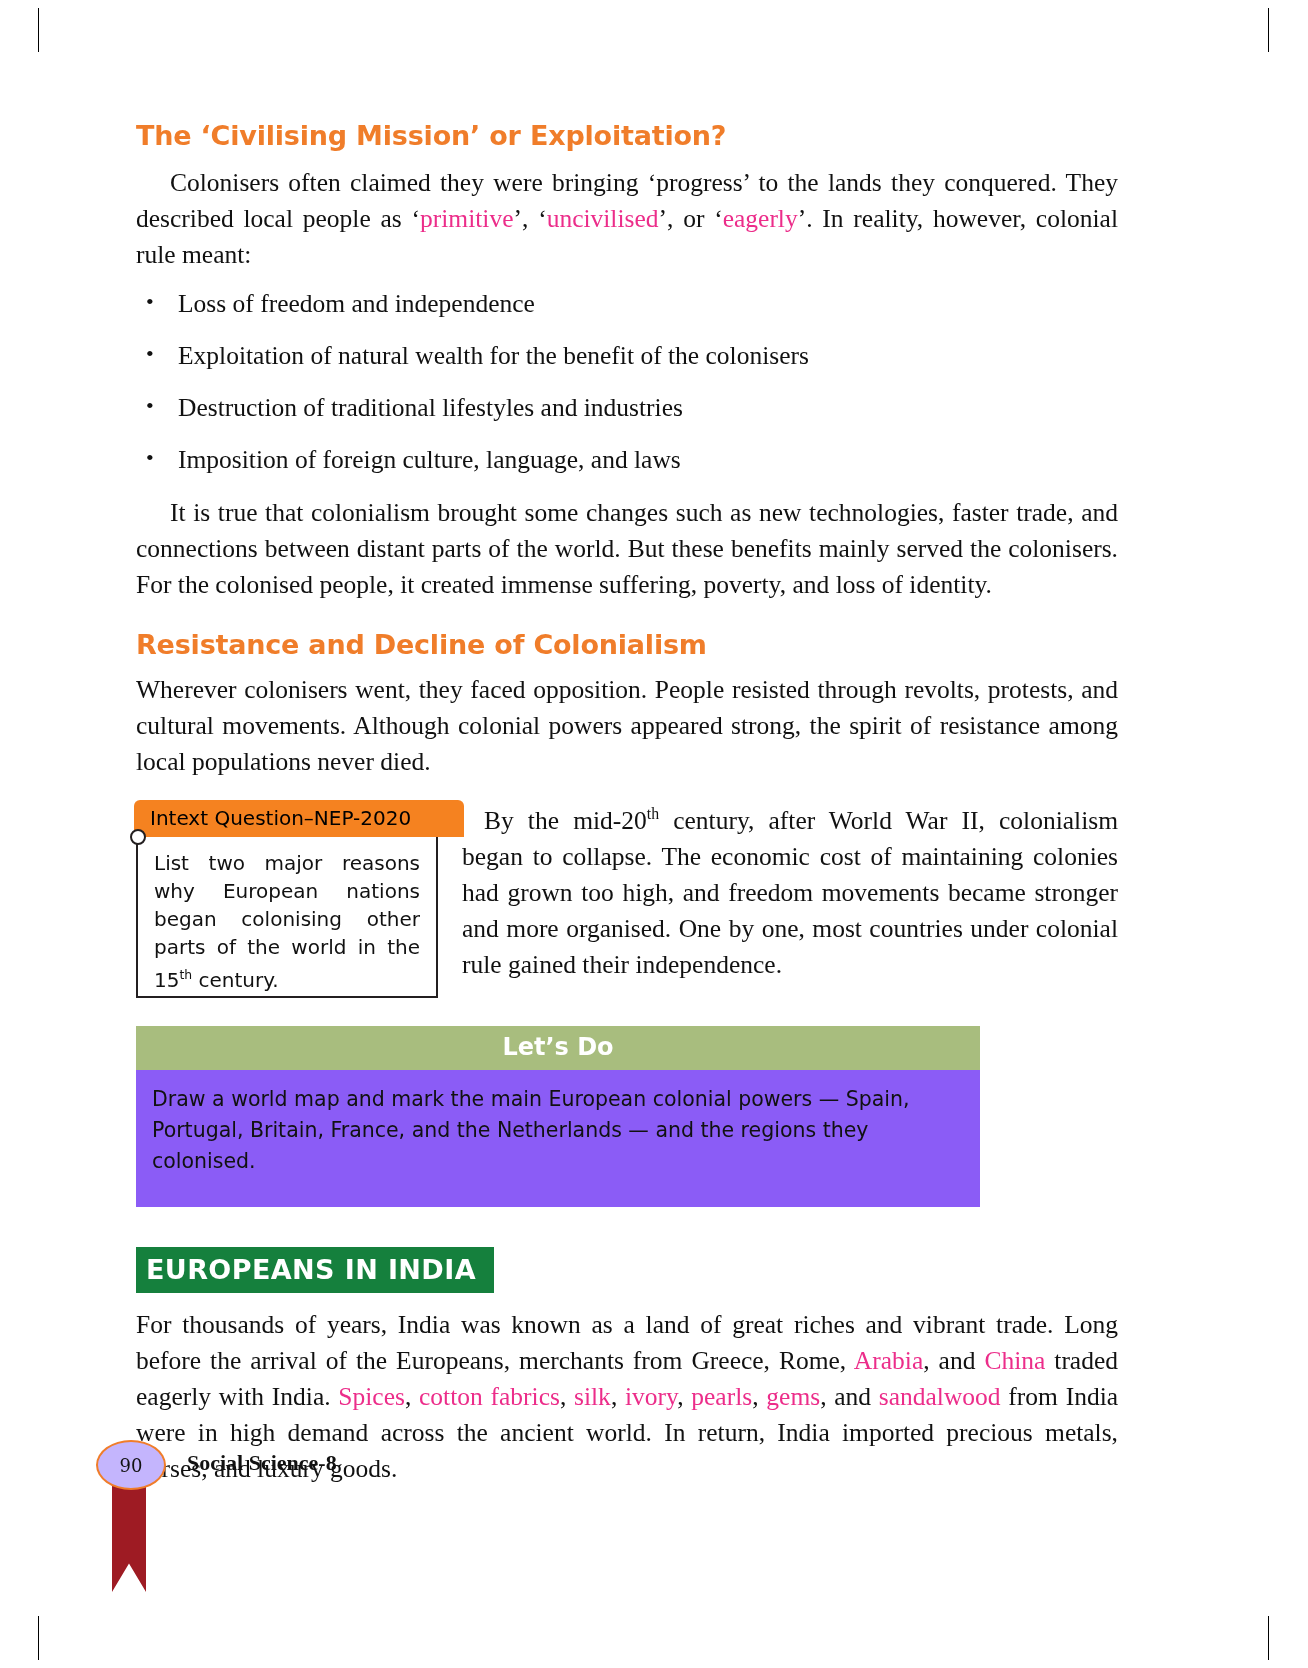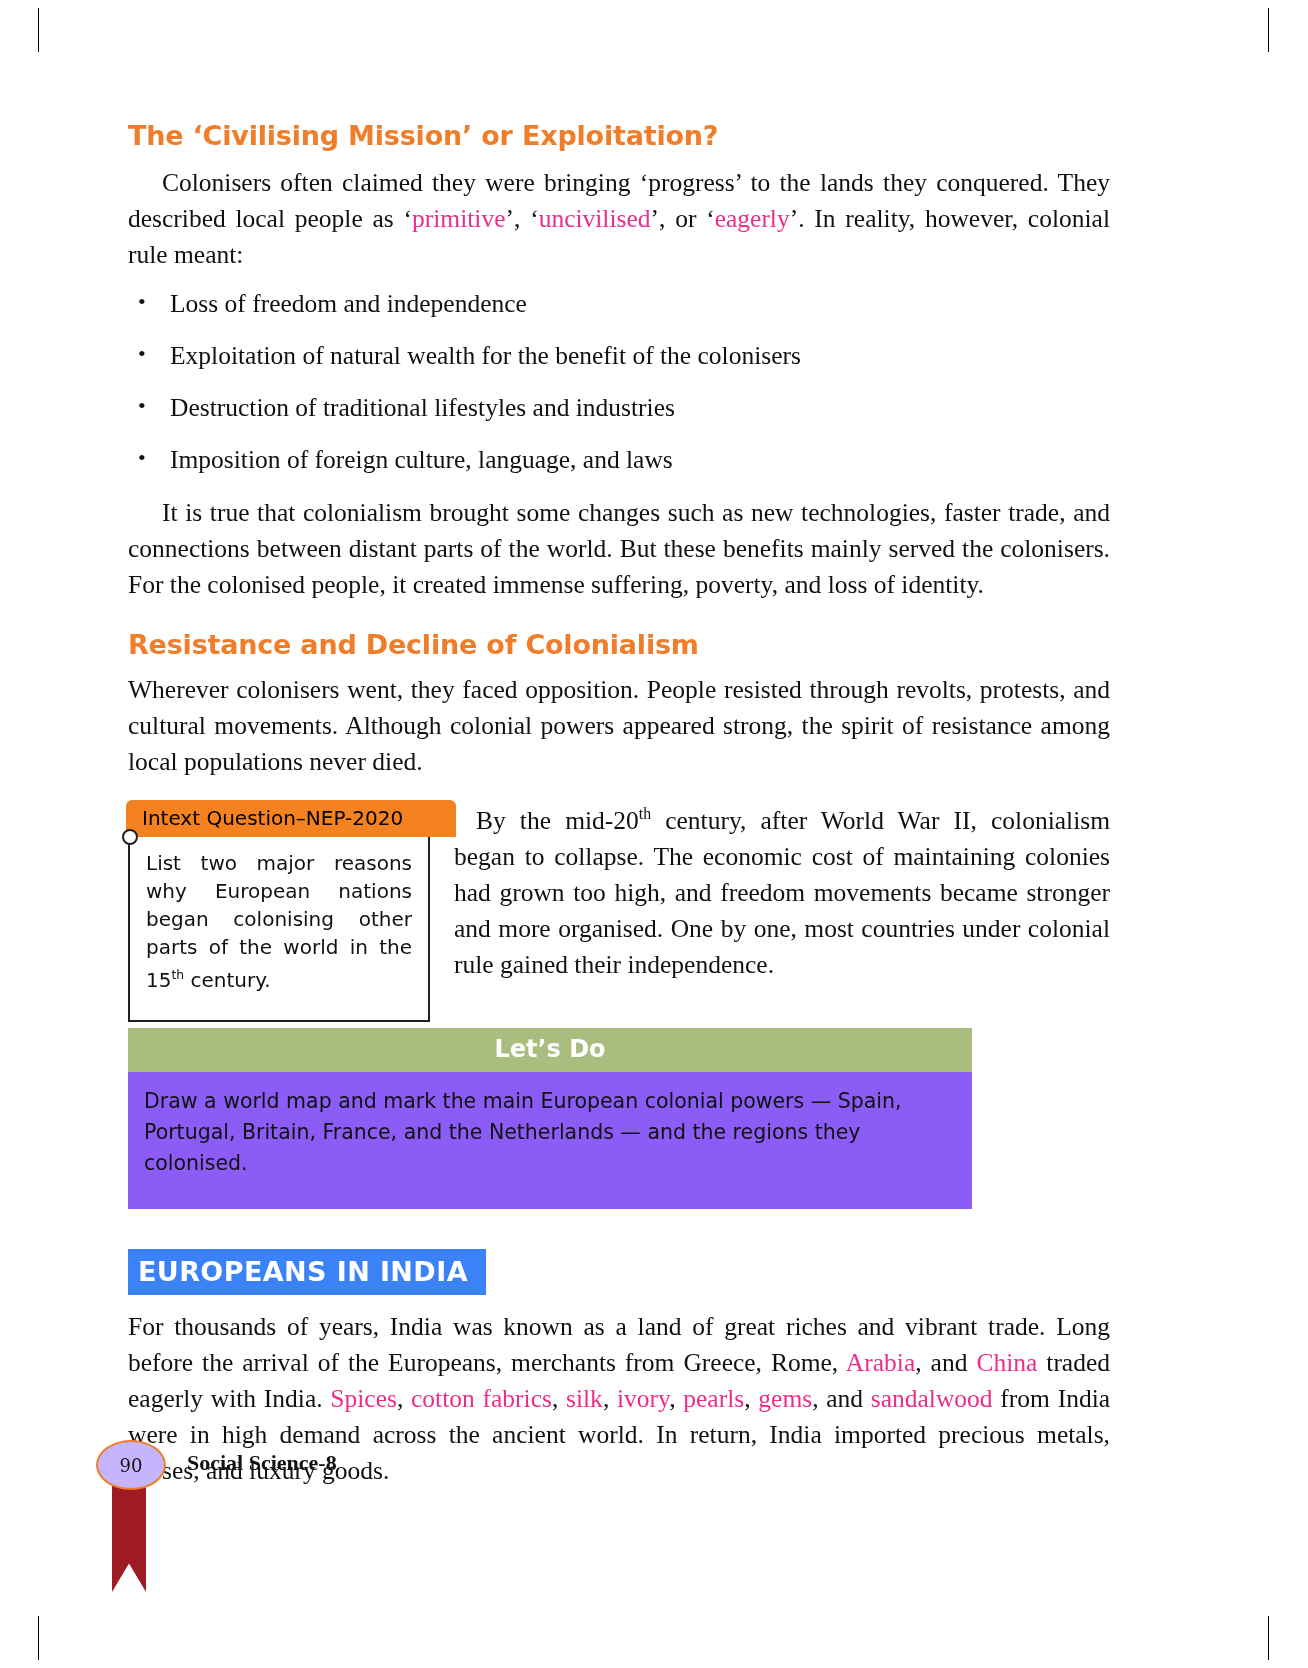--- a/index.html
+++ b/index.html
@@ -25,21 +25,21 @@
 
   .page {
     position: absolute;
     left: 0; top: 0;
     width: 1308px;
     height: 1668px;
   }
 
   .content {
     position: absolute;
-    left: 128px;
+    left: 136px;
     top: 120px;
     width: 982px;
   }
 
   h2.section-head {
     font-family: "DejaVu Sans", sans-serif;
     font-size: 27px;
     font-weight: bold;
     color: #f07d2a;
     margin: 0 0 14px 0;
@@ -100,21 +100,21 @@
     padding: 6px 14px 7px 16px;
     border-radius: 6px 6px 0 0;
     box-sizing: border-box;
     width: 330px;
     position: relative;
     left: -2px;
   }
   .intext-body {
     border: 2px solid #231f20;
     border-top: none;
-    padding: 12px 16px 26px 16px;
+    padding: 12px 16px 2px 16px;
     font-family: "DejaVu Sans", sans-serif;
     font-size: 20px;
     line-height: 28px;
     text-align: justify;
     box-sizing: border-box;
     width: 302px;
     position: relative;
   }
   .intext-body .notch {
     position: absolute;
@@ -155,21 +155,21 @@
     background: #8b5cf6;
     font-family: "DejaVu Sans", sans-serif;
     font-size: 20.5px;
     line-height: 31px;
     padding: 14px 20px 30px 16px;
   }
 
   
   .blue-head {
     display: inline-block;
-    background: #3b82f6;
+    background: #15803d;
     color: #ffffff;
     font-family: "DejaVu Sans", sans-serif;
     font-weight: bold;
     font-size: 27px;
     letter-spacing: 0.4px;
     padding: 7px 18px 8px 10px;
     margin: 40px 0 14px 0;
   }
 
   

